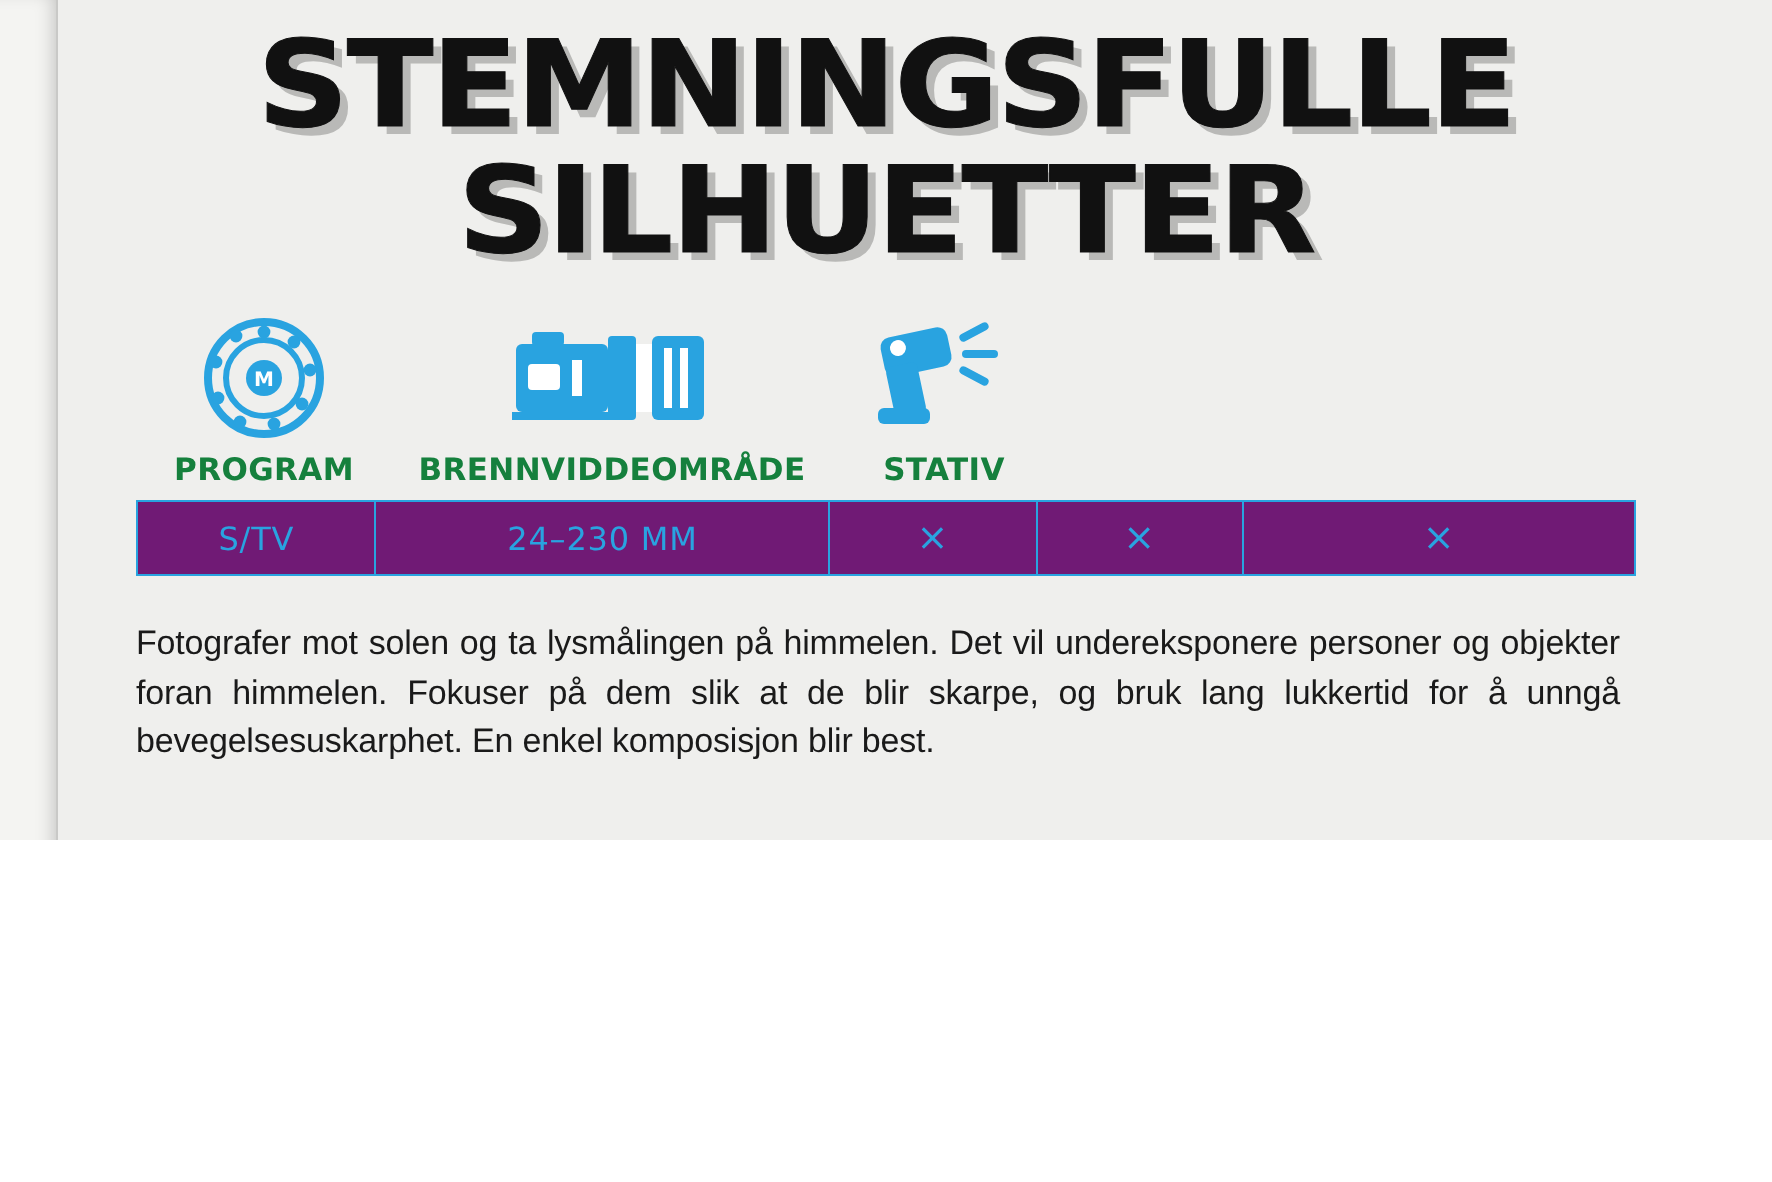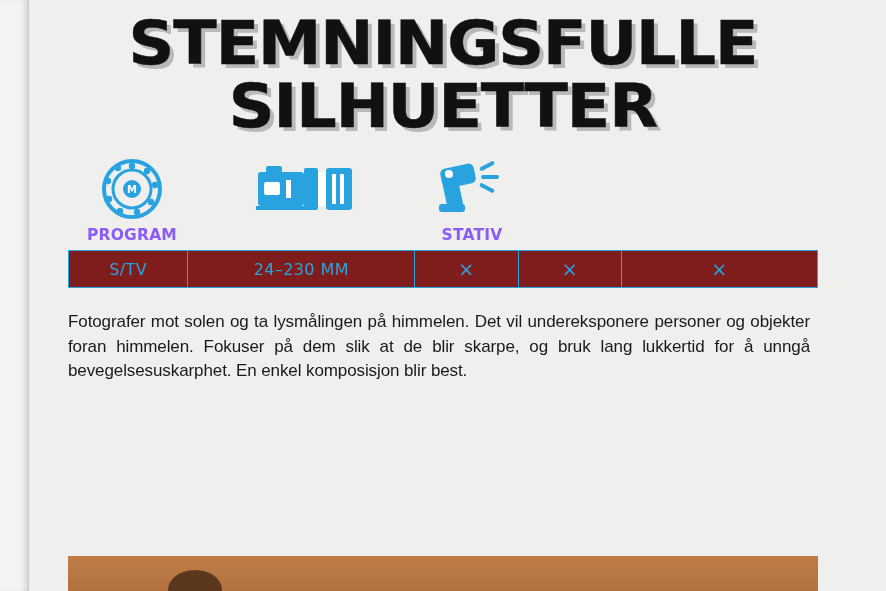--- a/index.html
+++ b/index.html
@@ -9,21 +9,21 @@
   body {
     width: 886px;
     height: 591px;
     overflow: hidden;
     background: #ffffff;
     font-family: "Liberation Sans", sans-serif;
   }
   .page {
     position: relative;
     width: 886px;
-    height: 591px;
+    height: 420px;
     background: #efefed;
     overflow: hidden;
     text-decoration: underline;
   }
   
   .gutter {
     position: absolute;
     left: 0; top: 0;
     width: 28px; height: 591px;
     background: #f4f4f2;
@@ -74,38 +74,38 @@
     height: 66px;
     display: flex;
     align-items: center;
     justify-content: center;
   }
   .icon-cell .cap {
     font-family: "DejaVu Sans", sans-serif;
     font-weight: 700;
     font-size: 15.5px;
     letter-spacing: 0.2px;
-    color: #8b5cf6;
+    color: #15803d;
     margin-top: 4px;
     white-space: nowrap;
   }
   
   .col-0 { width: 120px; }
   .col-1 { width: 228px; }
   .col-2 { width: 104px; }
   .col-3 { width: 104px; }
   .col-4 { width: 196px; }
 
   
   .spec-table {
     display: flex;
     margin-top: 6px;
     border: 1px solid #29a3e0;
     height: 36px;
-    background: #7f1d1d;
+    background: #701a75;
     text-align: right;
   }
   .spec-cell {
     border-right: 1px solid #29a3e0;
     display: flex;
     align-items: center;
     justify-content: center;
     font-family: "DejaVu Sans", sans-serif;
     font-weight: 400;
     font-size: 16px;
@@ -196,20 +196,21 @@
             <rect x="12" y="24" width="16" height="13" rx="2" fill="#ffffff"></rect>
             <rect x="34" y="22" width="5" height="18" fill="#ffffff"></rect>
             <rect x="52" y="10" width="14" height="42" rx="2" fill="#29a3e0"></rect>
             <rect x="66" y="14" width="8" height="34" fill="#ffffff"></rect>
             <rect x="74" y="10" width="26" height="42" rx="3" fill="#29a3e0"></rect>
             <rect x="80" y="16" width="4" height="30" fill="#ffffff"></rect>
             <rect x="88" y="16" width="4" height="30" fill="#ffffff"></rect>
             <rect x="4" y="48" width="52" height="4" fill="#29a3e0"></rect>
           </svg>
         </div>
+        <div class="cap">BRENNVIDDEOMRÅDE</div>
       </div>
 
       <div class="icon-cell col-2">
         <div class="glyph">
           <svg width="74" height="62" viewBox="0 0 74 62" aria-hidden="true">
             <rect x="6" y="8" width="34" height="20" rx="5" fill="#29a3e0" transform="rotate(-12 23 18)"></rect>
             <rect x="10" y="24" width="16" height="26" rx="3" fill="#29a3e0" transform="rotate(-12 18 37)"></rect>
             <rect x="4" y="46" width="26" height="8" rx="3" fill="#29a3e0"></rect>
             <circle cx="14" cy="16" r="4" fill="#ffffff" transform="rotate(-12 14 16)"></circle>
             <rect x="44" y="6" width="16" height="4" rx="2" fill="#29a3e0" transform="rotate(-28 52 8)"></rect>

